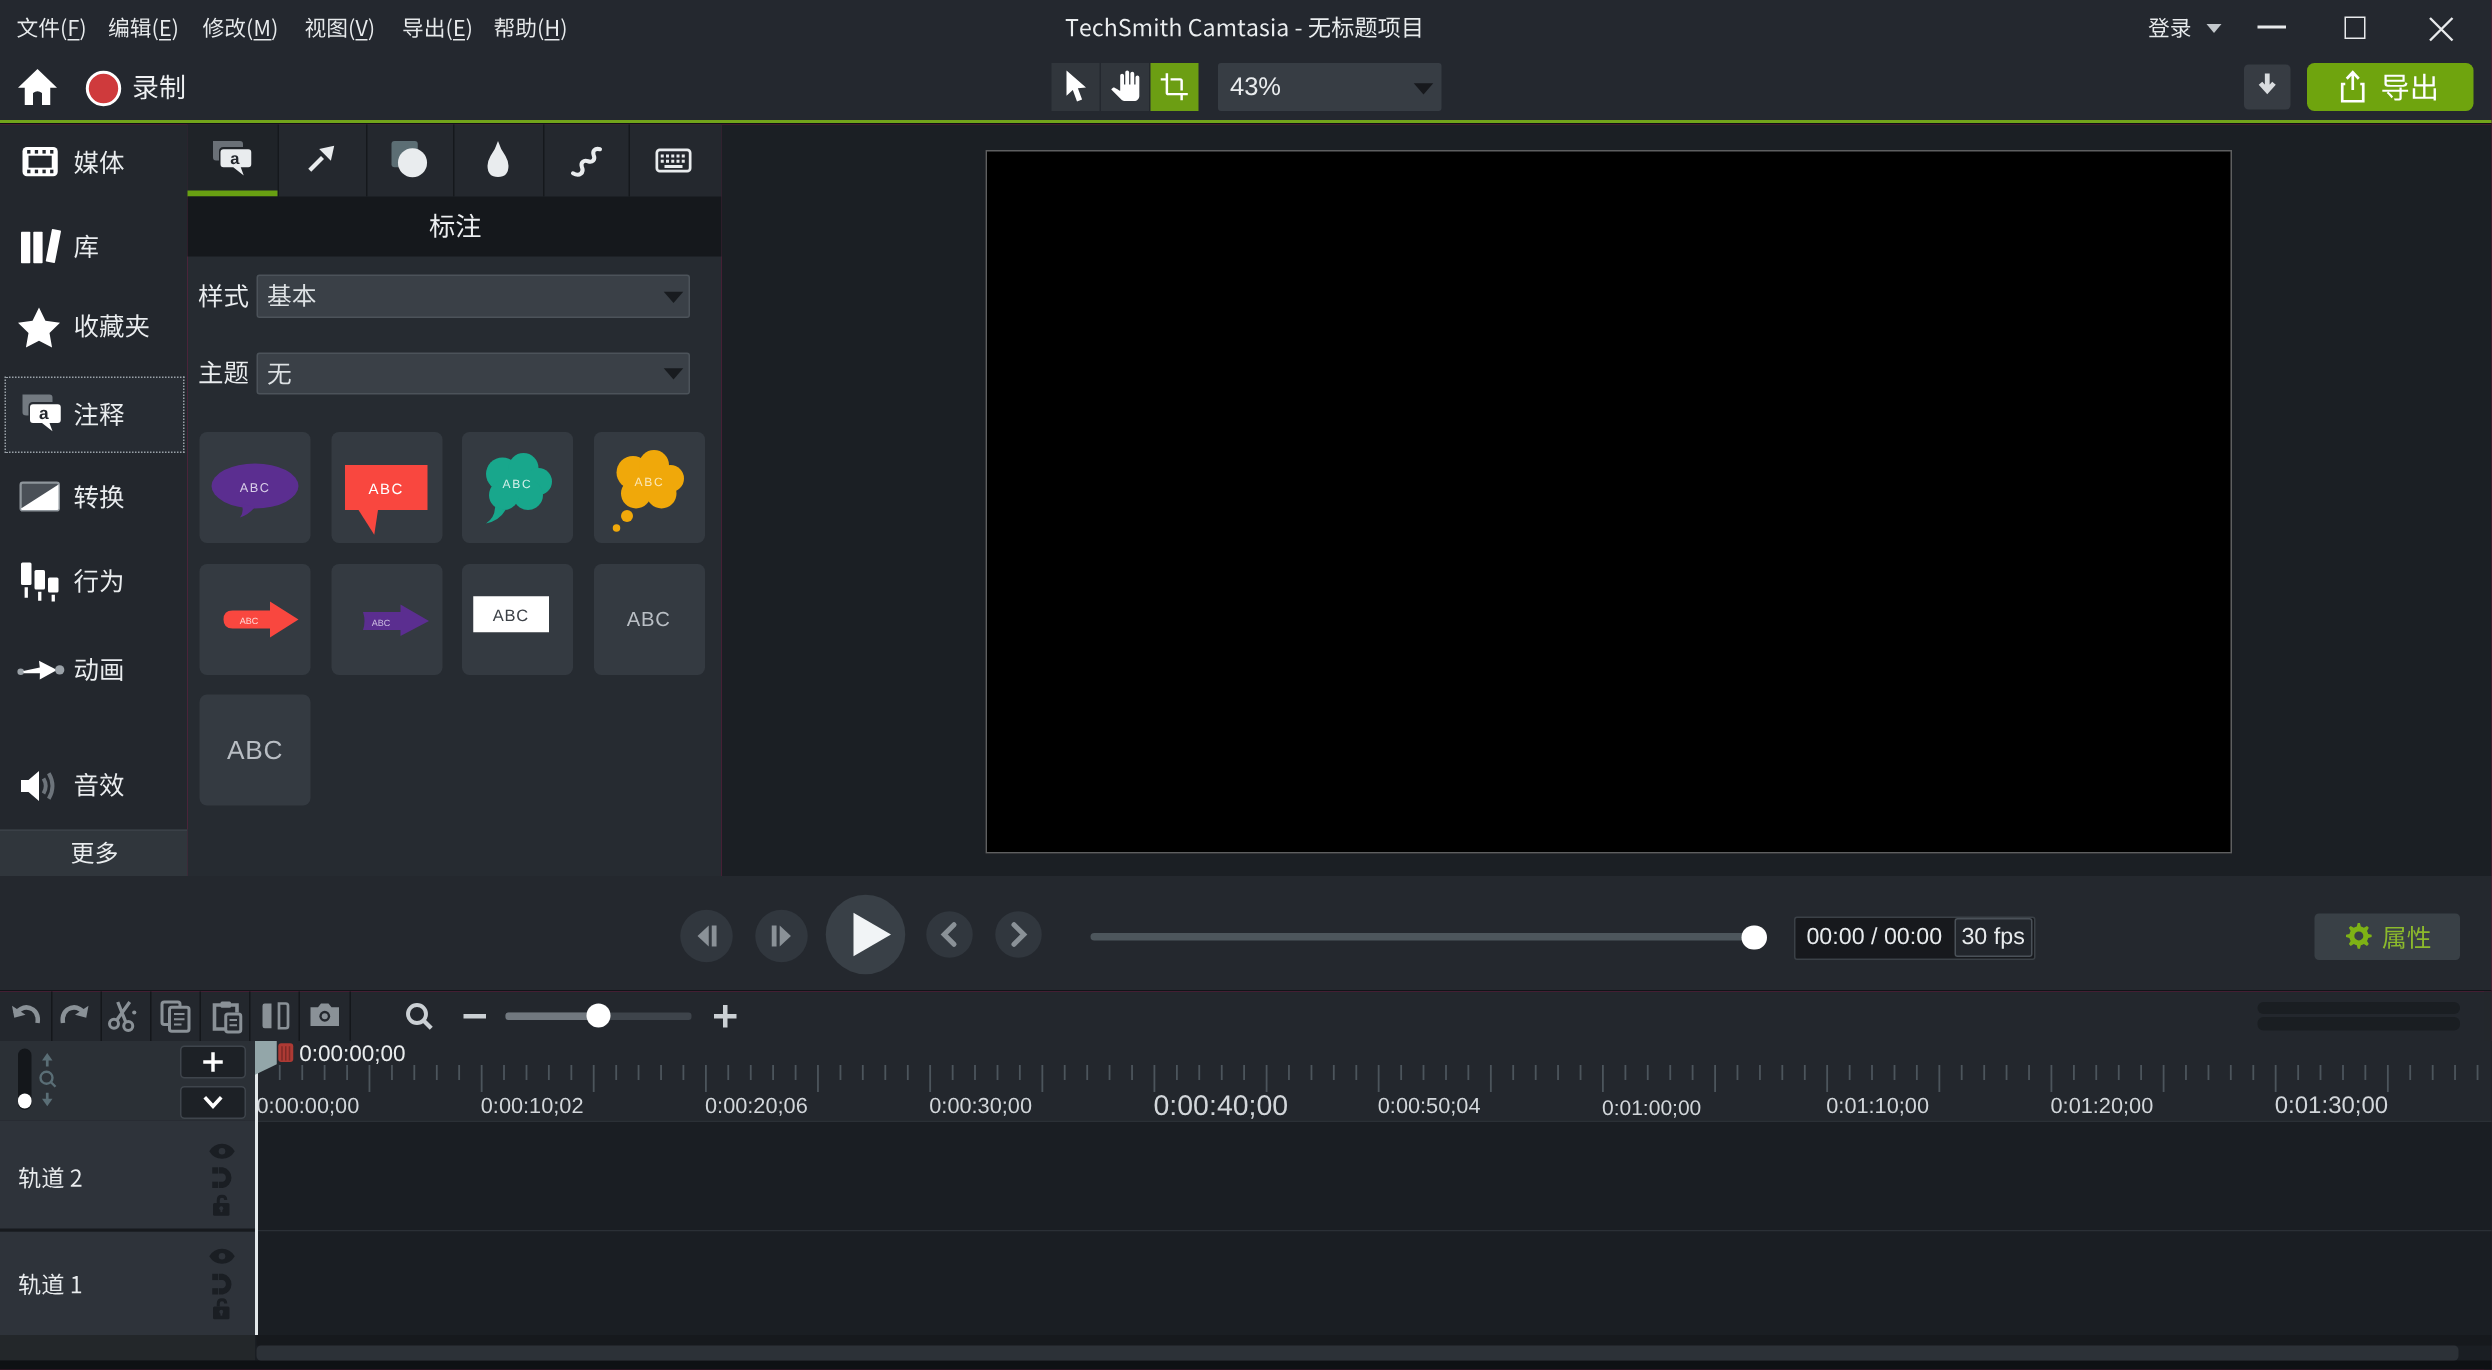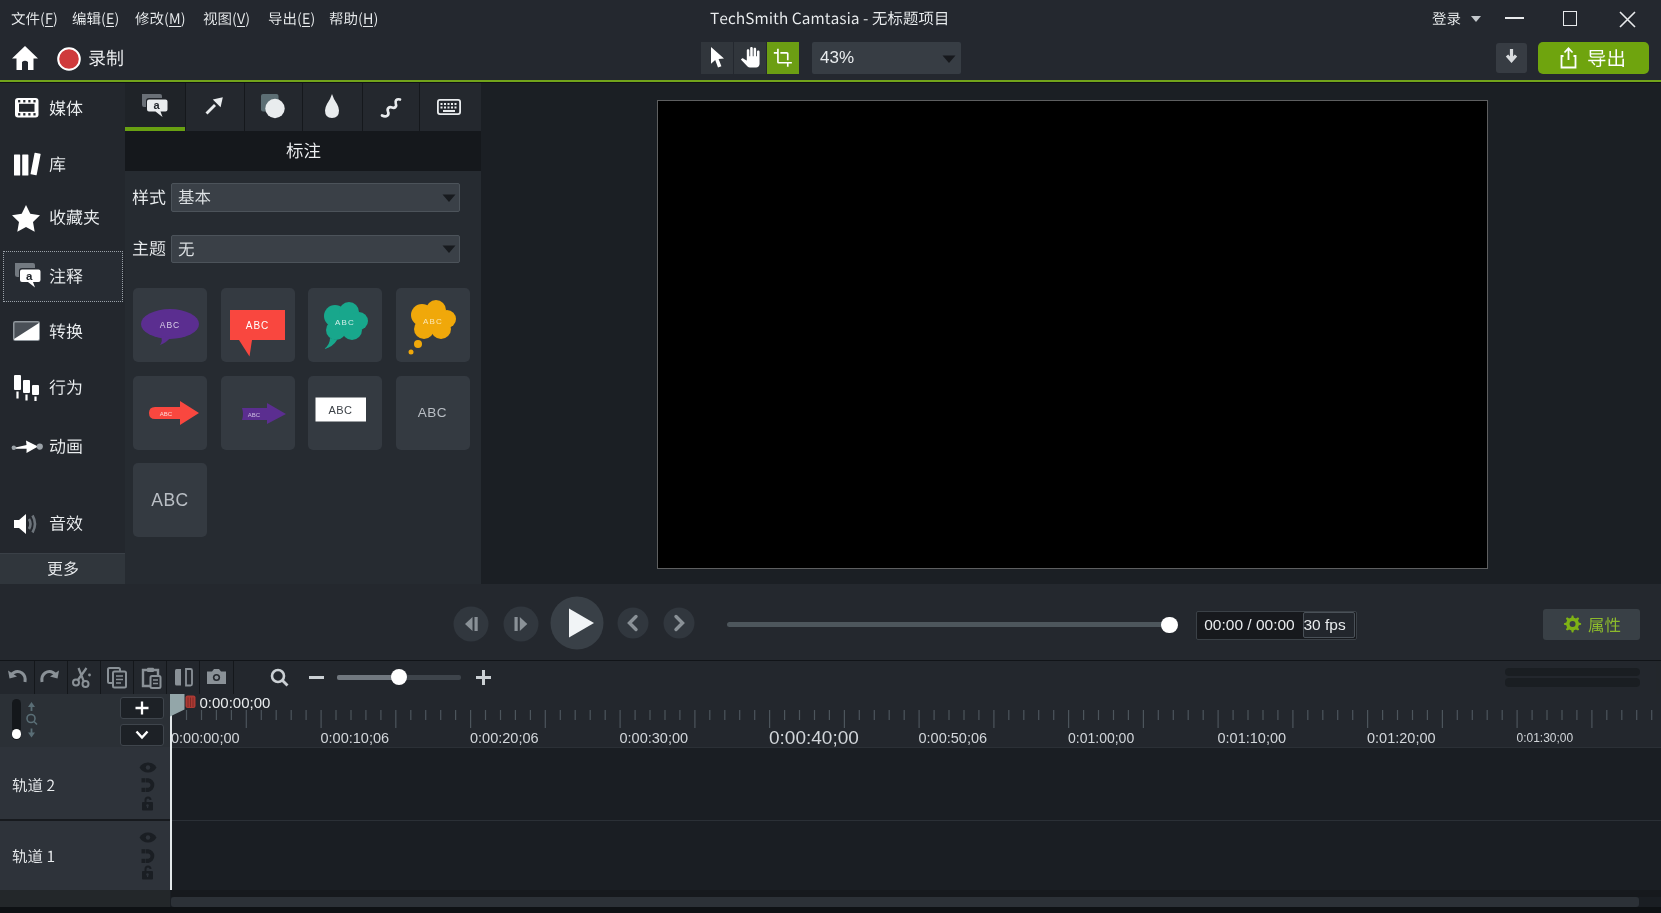--- a/index.html
+++ b/index.html
@@ -444,21 +444,21 @@
       <path d="M19 9.5 L12.5 16 L19 22.5" stroke="#8a9197" stroke-width="3.4" fill="none" stroke-linecap="round"></path>
     </svg>
     <svg class="i" style="left:663px;top:607px" width="32" height="32">
       <circle cx="16" cy="16" r="15.5" fill="#31373e"></circle>
       <path d="M13 9.5 L19.5 16 L13 22.5" stroke="#8a9197" stroke-width="3.4" fill="none" stroke-linecap="round"></path>
     </svg>
     <div class="a" style="left:727px;top:621.5px;width:443px;height:5.2px;background:#4d565c;border-radius:3px"></div>
     <div class="a" style="left:1161px;top:616.5px;width:16.5px;height:16.5px;background:#fff;border-radius:50%"></div>
     <div class="a" style="left:1196px;top:610.5px;width:160.5px;height:29px;background:#17191d;border:1px solid #3b4147;border-radius:2px"></div>
     <div class="a" style="left:1196px;top:610.5px;width:107px;height:29px;color:#e8ebed;font-size:15.5px;line-height:28px;text-align:center">00:00 / 00:00</div>
-    <div class="a" style="left:1302.5px;top:612px;width:52.5px;height:26px;background:#22262c;border:1px solid #4a5158;border-radius:2px;color:#e8ebed;font-size:15.5px;line-height:24px;">30 fps</div>
+    <div class="a" style="left:1302.5px;top:612px;width:52.5px;height:26px;background:#22262c;border:1px solid #4a5158;border-radius:2px;color:#e8ebed;font-size:15.5px;line-height:24px;text-align:center">30 fps</div>
     <div class="a" style="left:1543px;top:609px;width:97px;height:30.5px;background:#394046;border-radius:3px"></div>
     <svg class="i" style="left:1563px;top:615px" width="19" height="19">
       <path d="M9.5 2 L11 2 L11.6 4.3 A5.5 5.5 0 0 1 13.6 5.1 L15.7 3.9 L16.9 5.1 L15.7 7.2 A5.5 5.5 0 0 1 16.5 9.2 L18.8 9.8 L18.8 11.3 L16.5 11.9 A5.5 5.5 0 0 1 15.7 13.9 L16.9 16 L15.7 17.2 L13.6 16 A5.5 5.5 0 0 1 11.6 16.8 L11 19.1 L9.5 19.1 L8.9 16.8 A5.5 5.5 0 0 1 6.9 16 L4.8 17.2 L3.6 16 L4.8 13.9 A5.5 5.5 0 0 1 4 11.9 L1.7 11.3 L1.7 9.8 L4 9.2 A5.5 5.5 0 0 1 4.8 7.2 L3.6 5.1 L4.8 3.9 L6.9 5.1 A5.5 5.5 0 0 1 8.9 4.3 Z" fill="#7eb215" transform="translate(-0.7,-1.6)"></path>
       <circle cx="9.55" cy="8.95" r="3" fill="#394046"></circle>
     </svg>
     <svg class="t" style="left:1588.0px;top:612.5px" width="35" height="25" fill="#8cba2c">
       <use href="#g5c5e" transform="translate(0.0,18.2) scale(0.0165,-0.0165)"></use>
       <use href="#g6027" transform="translate(16.5,18.2) scale(0.0165,-0.0165)"></use>
     </svg>
     <div class="a" style="left:0;top:659.5px;width:1661px;height:1.5px;background:#111418"></div>
@@ -614,29 +614,29 @@
       <rect x="1375.4" y="16" width="1.2" height="10" fill="#4c555c"></rect>
       <rect x="1390.4" y="16" width="1.2" height="10" fill="#4c555c"></rect>
       <rect x="1405.3" y="16" width="1.2" height="10" fill="#4c555c"></rect>
       <rect x="1420.3" y="16" width="1.2" height="18" fill="#4c555c"></rect>
       <rect x="1435.2" y="16" width="1.2" height="10" fill="#4c555c"></rect>
       <rect x="1450.2" y="16" width="1.2" height="10" fill="#4c555c"></rect>
       <rect x="1465.1" y="16" width="1.2" height="10" fill="#4c555c"></rect>
       <rect x="1480.1" y="16" width="1.2" height="10" fill="#4c555c"></rect>
     </svg>
     <div class="a" style="left:171.0px;top:730px;width:80px;height:16px;color:#d2d6da;font-size:14.5px;line-height:16px">0:00:00;00</div>
-    <div class="a" style="left:320.5px;top:730px;width:80px;height:16px;color:#d2d6da;font-size:14.5px;line-height:16px">0:00:10;06</div>
+    <div class="a" style="left:320.5px;top:730px;width:80px;height:16px;color:#d2d6da;font-size:14.5px;line-height:16px">0:00:10;02</div>
     <div class="a" style="left:470.0px;top:730px;width:80px;height:16px;color:#d2d6da;font-size:14.5px;line-height:16px">0:00:20;06</div>
     <div class="a" style="left:619.5px;top:730px;width:80px;height:16px;color:#d2d6da;font-size:14.5px;line-height:16px">0:00:30;00</div>
     <div class="a" style="left:769.0px;top:730px;width:80px;height:16px;color:#d2d6da;font-size:19px;line-height:16px">0:00:40;00</div>
-    <div class="a" style="left:918.5px;top:730px;width:80px;height:16px;color:#d2d6da;font-size:14.5px;line-height:16px">0:00:50;06</div>
+    <div class="a" style="left:918.5px;top:730px;width:80px;height:16px;color:#d2d6da;font-size:14.5px;line-height:16px">0:00:50;04</div>
     <div class="a" style="left:1068.0px;top:730px;width:80px;height:16px;color:#d2d6da;font-size:14px;line-height:16px">0:01:00;00</div>
     <div class="a" style="left:1217.5px;top:730px;width:80px;height:16px;color:#d2d6da;font-size:14.5px;line-height:16px">0:01:10;00</div>
     <div class="a" style="left:1367.0px;top:730px;width:80px;height:16px;color:#d2d6da;font-size:14.5px;line-height:16px">0:01:20;00</div>
-    <div class="a" style="left:1516.5px;top:730px;width:80px;height:16px;color:#d2d6da;font-size:12px;line-height:16px">0:01:30;00</div>
+    <div class="a" style="left:1516.5px;top:730px;width:80px;height:16px;color:#d2d6da;font-size:16px;line-height:16px">0:01:30;00</div>
     <div class="a" style="left:199.5px;top:694.5px;width:120px;height:16px;color:#e9eced;font-size:15px;line-height:16px">0:00:00;00</div>
     <div class="a" style="left:170.5px;top:746.5px;width:1490.5px;height:1px;background:#2b3036"></div>
     <div class="a" style="left:170.5px;top:747.5px;width:1490.5px;height:72px;background:#1a1e23"></div>
     <div class="a" style="left:170.5px;top:819.5px;width:1490.5px;height:1px;background:#2b3036"></div>
     <div class="a" style="left:170.5px;top:820.5px;width:1490.5px;height:69.5px;background:#1a1e23"></div>
     <div class="a" style="left:170.5px;top:890px;width:1490.5px;height:6.5px;background:#16191d"></div>
     <div class="a" style="left:0;top:693.5px;width:170px;height:53px;background:#2b3036"></div>
     <div class="a" style="left:0;top:746.5px;width:170px;height:73px;background:#2e333a"></div>
     <div class="a" style="left:0;top:821px;width:170px;height:69px;background:#2e333a"></div>
     <div class="a" style="left:0;top:819.3px;width:170px;height:1.7px;background:#171a1e"></div>

